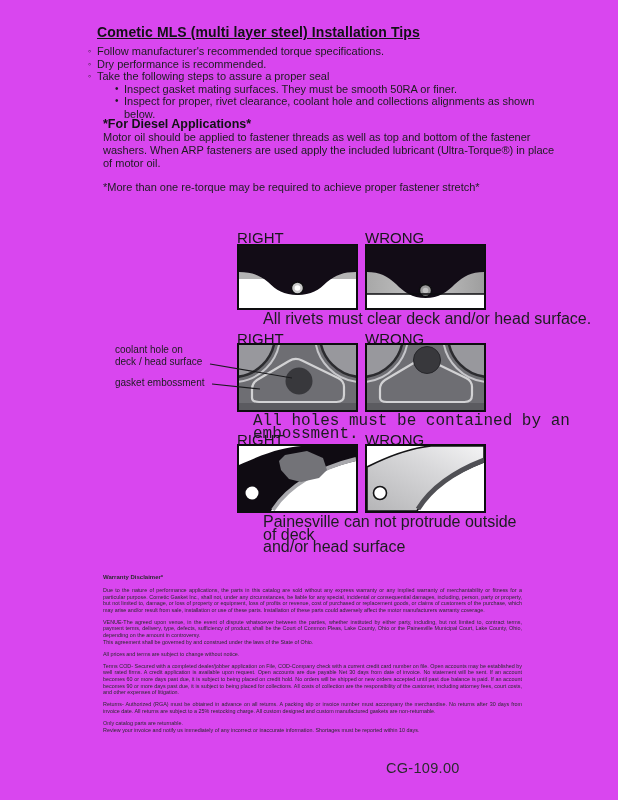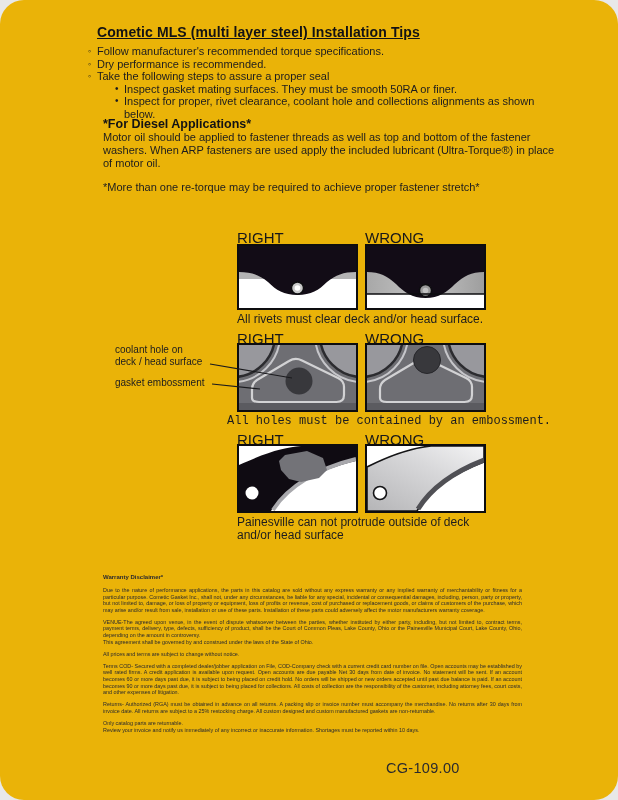--- a/index.html
+++ b/index.html
@@ -1,25 +1,24 @@
 <!DOCTYPE html>
 <html><head>
 <meta charset="utf-8">
 <style>
   * { margin:0; padding:0; box-sizing:border-box; }
   html,body { background:#e8e8e8; }
   .page {
     position:relative;
     width:618px; height:800px;
-    background:#eab308;
+    background:#d946ef;
     font-family:"Liberation Sans", sans-serif;
     color:#1a1a1d;
     overflow:hidden;
     margin:0 auto;
-    border-radius:24px;
   }
   .page-title {
     position:absolute; left:97px; top:24px;
     font-size:14px; font-weight:700;
     text-decoration:underline;
     letter-spacing:0.1px;
     color:#121215;
   }
   .tips-list { position:absolute; left:88px; top:45px; width:470px; font-size:11px; line-height:12.6px; color:#1c1c1f; }
   .tip-row { display:flex; }
@@ -27,21 +26,21 @@
   .tip-row.sub { margin-left:27px; }
   .tip-row.sub .marker { font-size:10px; }
   .diesel { position:absolute; left:103px; top:117px; width:455px; }
   .diesel h2 { font-size:12.5px; font-weight:700; color:#121215; }
   .diesel p { font-size:11px; line-height:13.2px; margin-bottom:10px; color:#1c1c1f; }
 
   .dg-label { position:absolute; width:121px; text-align:left; font-size:15px; font-weight:400; color:#17171a; }
   .dg-box { position:absolute; width:121px; height:66px; border:2px solid #0d0d0f; background:#fff; }
   .dg-box.tall { height:69px; }
   .dg-box svg { display:block; }
-  .dg-caption { position:absolute; font-size:12px; line-height:12.5px; color:#1c1c1f; white-space:pre-line; }
+  .dg-caption { position:absolute; font-size:16px; line-height:12.5px; color:#1c1c1f; white-space:pre-line;margin-left:26px; }
   .ann-label { position:absolute; font-size:10px; line-height:11.5px; color:#1c1c1f; white-space:pre-line; }
   .leader-overlay { position:absolute; left:100px; top:330px; width:320px; height:90px; pointer-events:none; }
 
   .disclaimer { position:absolute; left:103px; top:574px; width:419px; color:#2a2a2e; }
   .disclaimer h3 { font-size:6px; font-weight:700; margin-bottom:7px; }
   .disclaimer p { font-size:5.4px; line-height:6.6px; margin-bottom:5.5px; white-space:pre-line; text-align:justify; }
   .page-number { position:absolute; left:386px; top:760px; font-size:14.5px; letter-spacing:0.3px; color:#2a2a2e; }
 </style>
 </head>
 <body>

